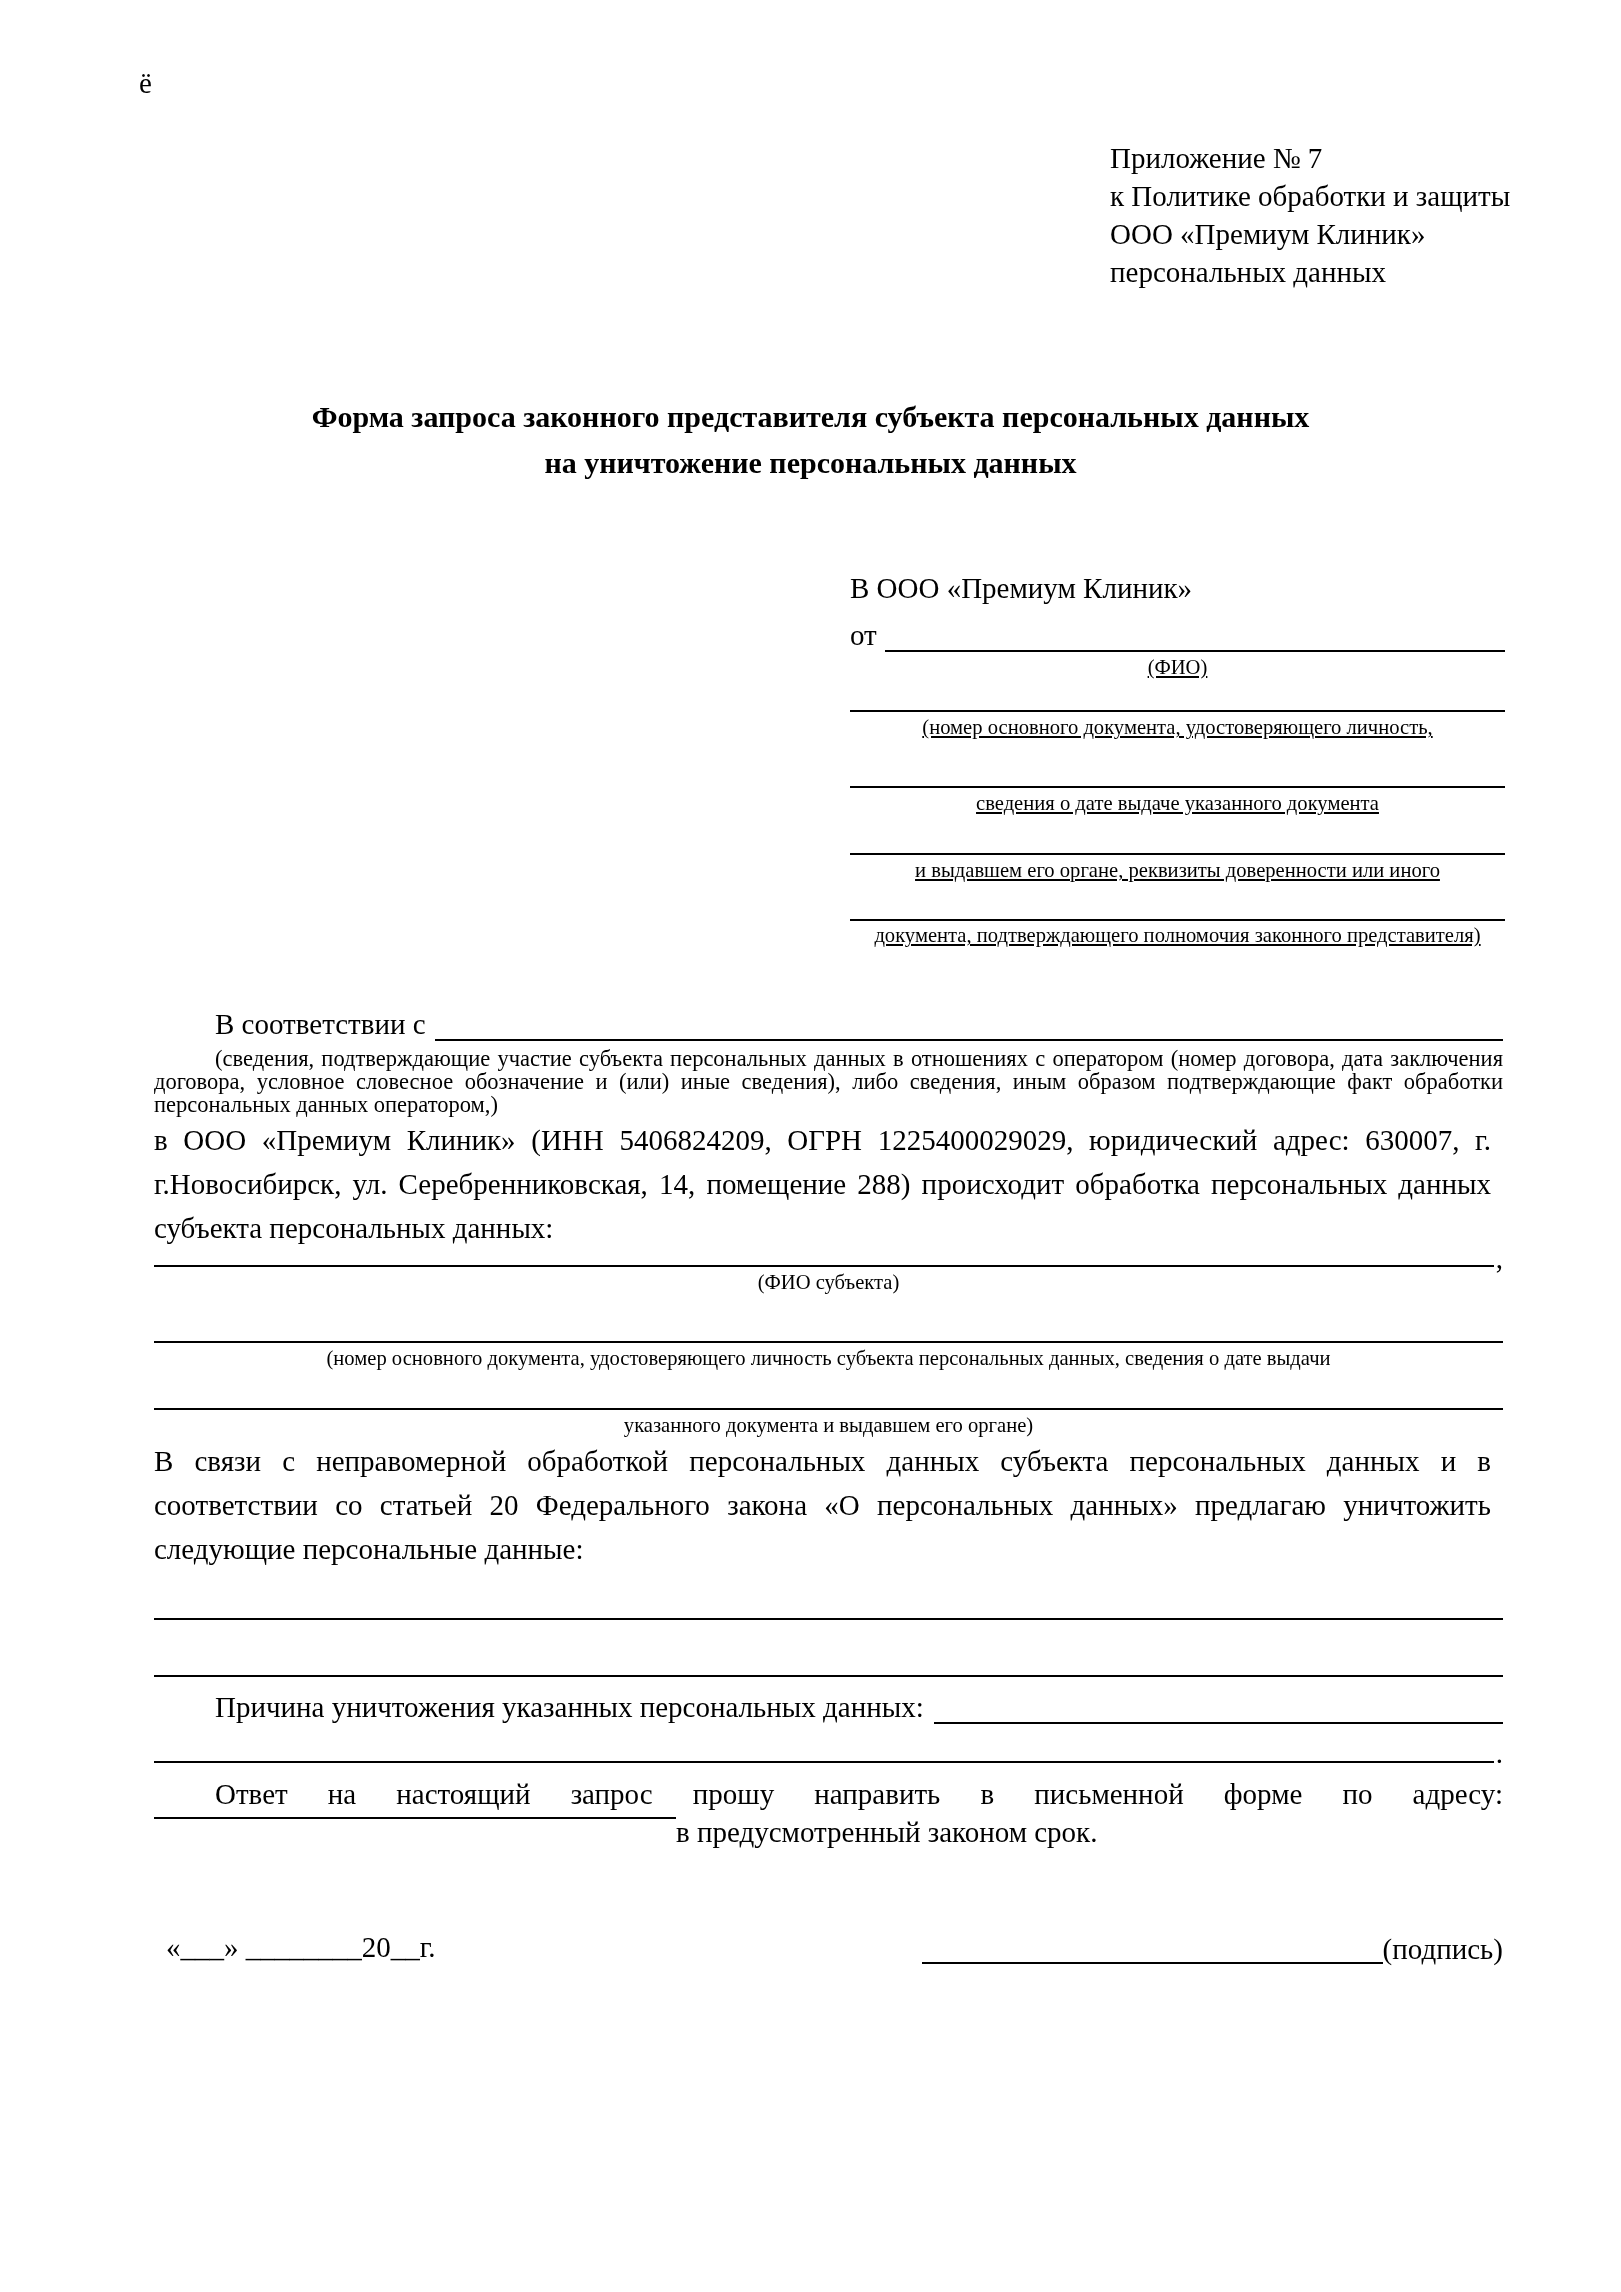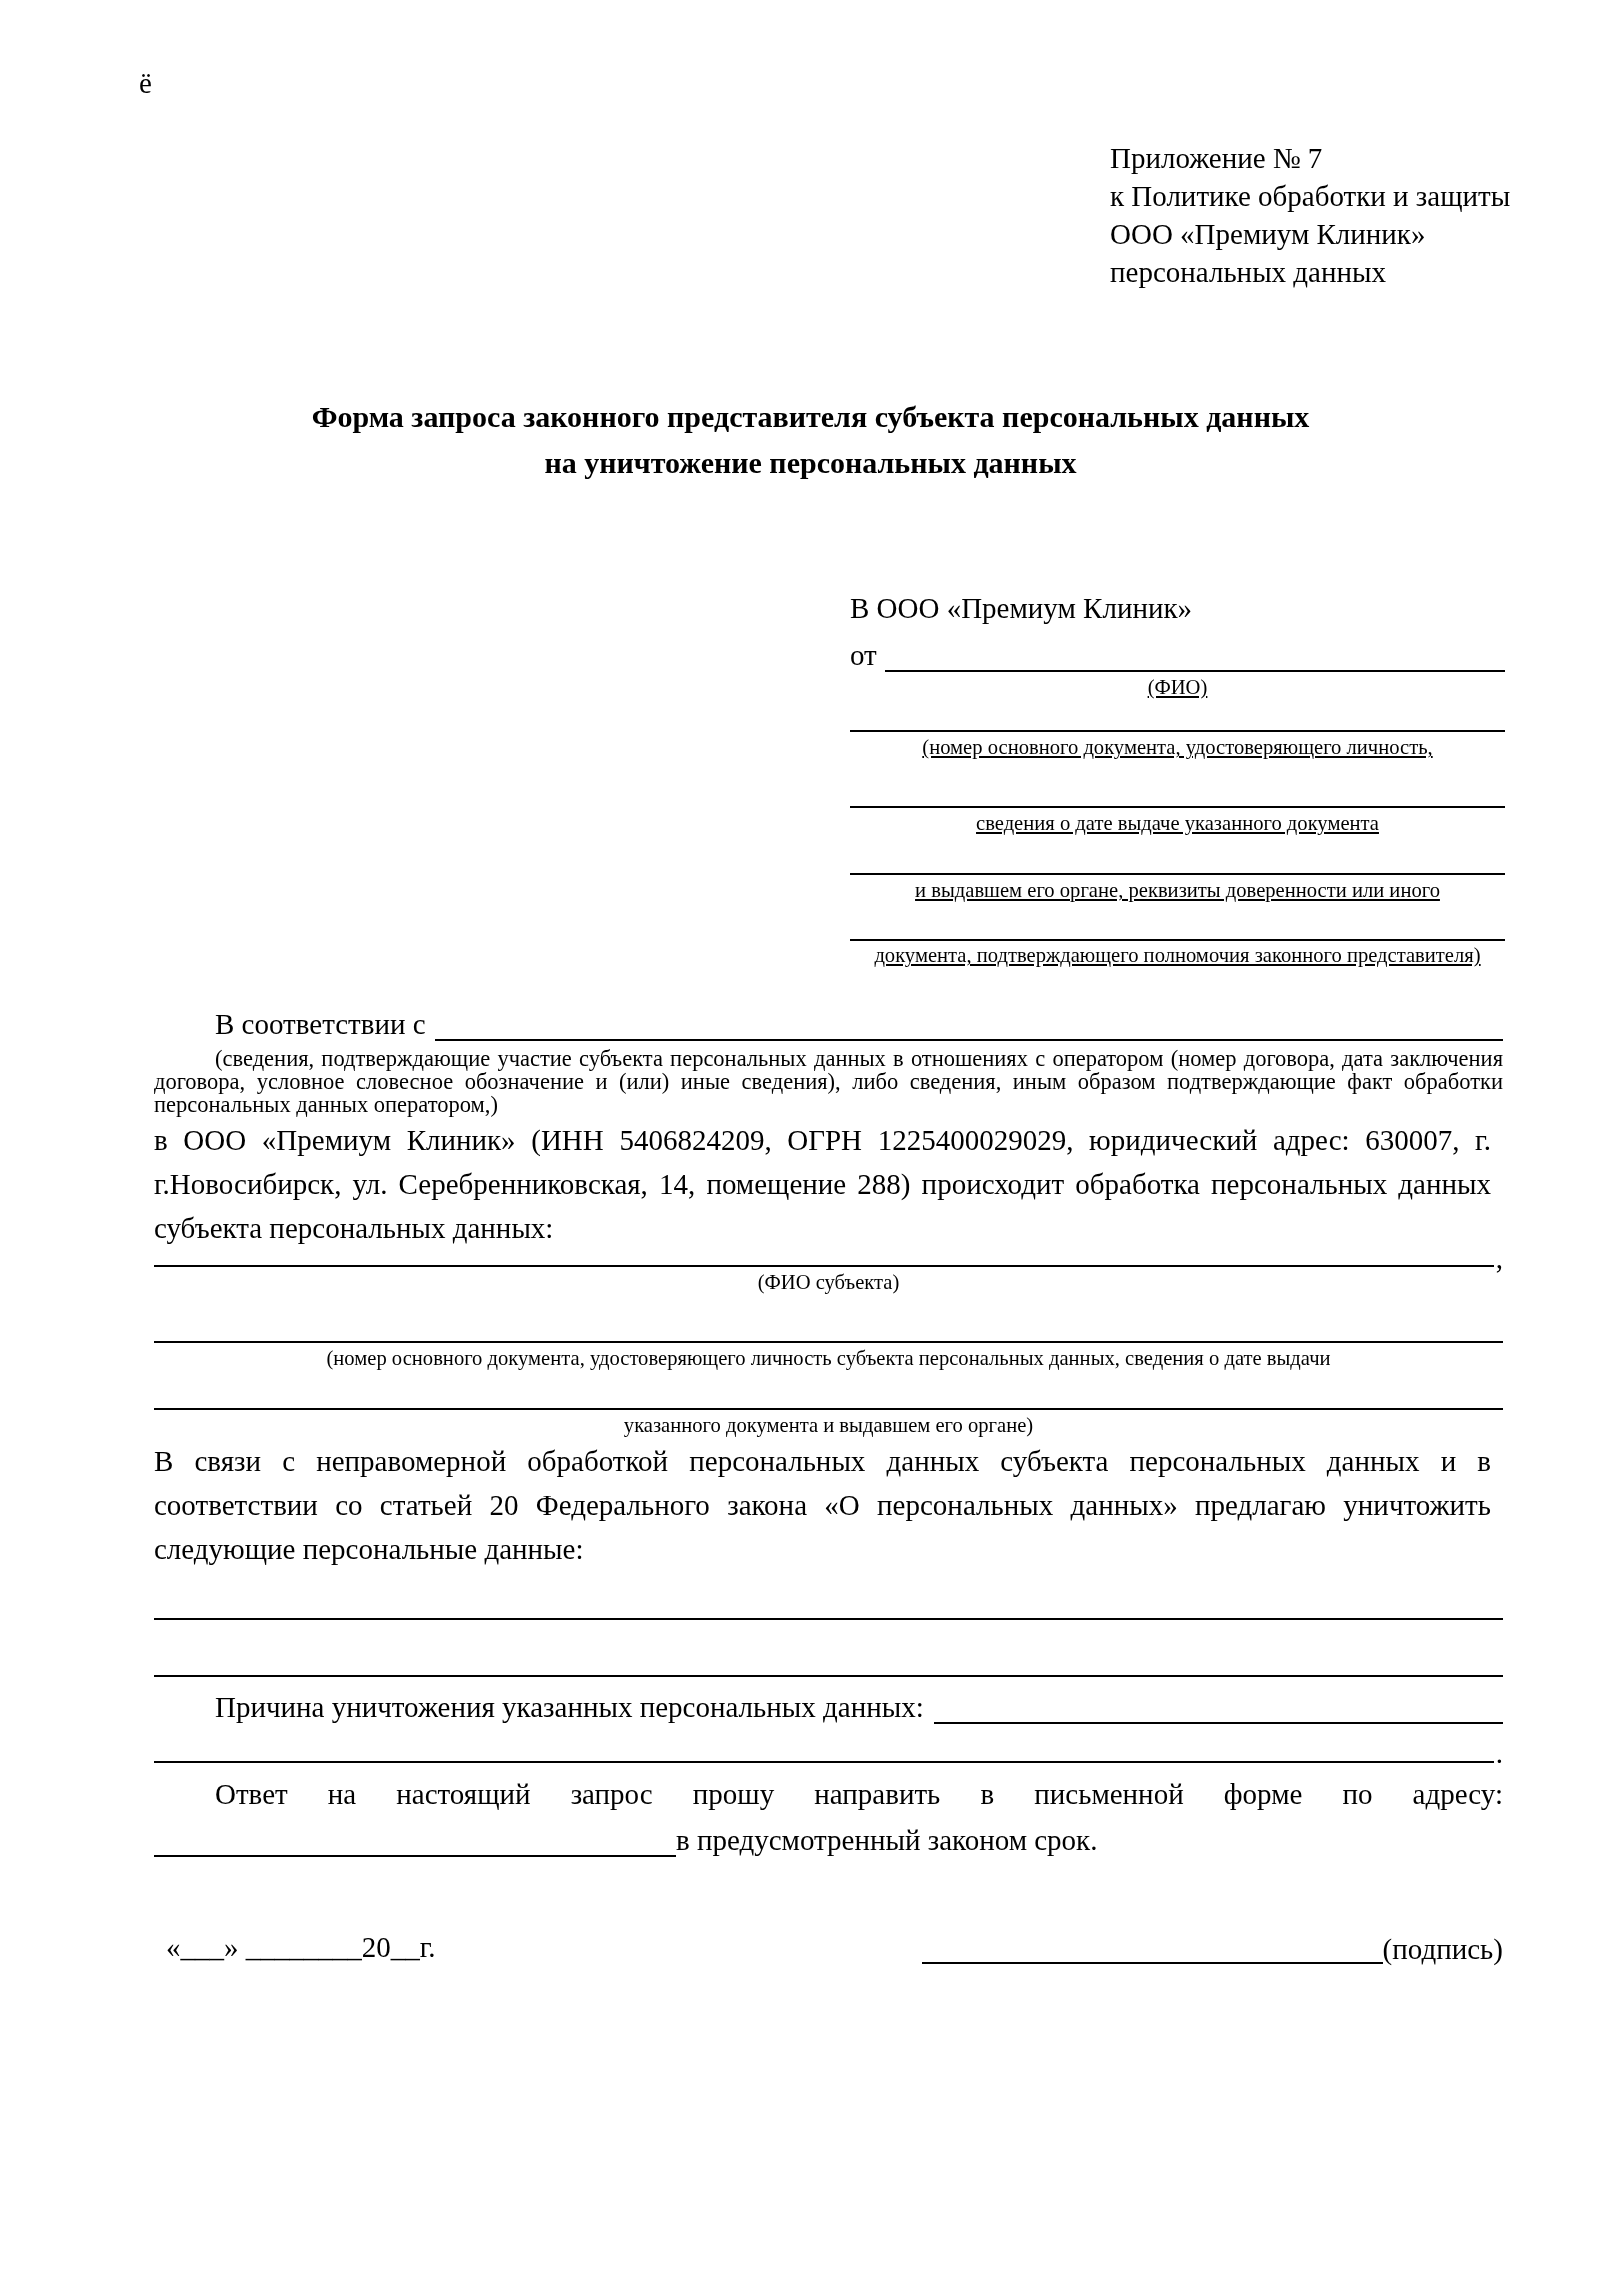--- a/index.html
+++ b/index.html
@@ -36,21 +36,21 @@
     top: 394px;
     width: 1349px;
     text-align: center;
     font-weight: bold;
     font-size: 30px;
     line-height: 46px;
   }
   .addressee {
     position: absolute;
     left: 850px;
-    top: 588px;
+    top: 568px;
     width: 655px;
     font-size: 29px;
   }
   .addr-heading { line-height: 41px; white-space: nowrap; }
   .from-row {
     display: flex;
     align-items: flex-end;
     height: 43px;
     font-size: 29px;
   }
@@ -116,21 +116,20 @@
   }
   .reply-first {
     margin: 9.8px 0 0 0;
     line-height: 44px;
     text-align: justify;
     text-align-last: justify;
     text-indent: 61px;
   }
   .reply-tail-row {
     display: flex;
-    align-items: flex-end;
     height: 41px;
   }
   .fixed-line-530 {
     width: 522px;
     border-bottom: 2.9px solid #000;
     height: 1px;
   }
   .fixed-line-470 {
     width: 461px;
     border-bottom: 2.9px solid #000;

